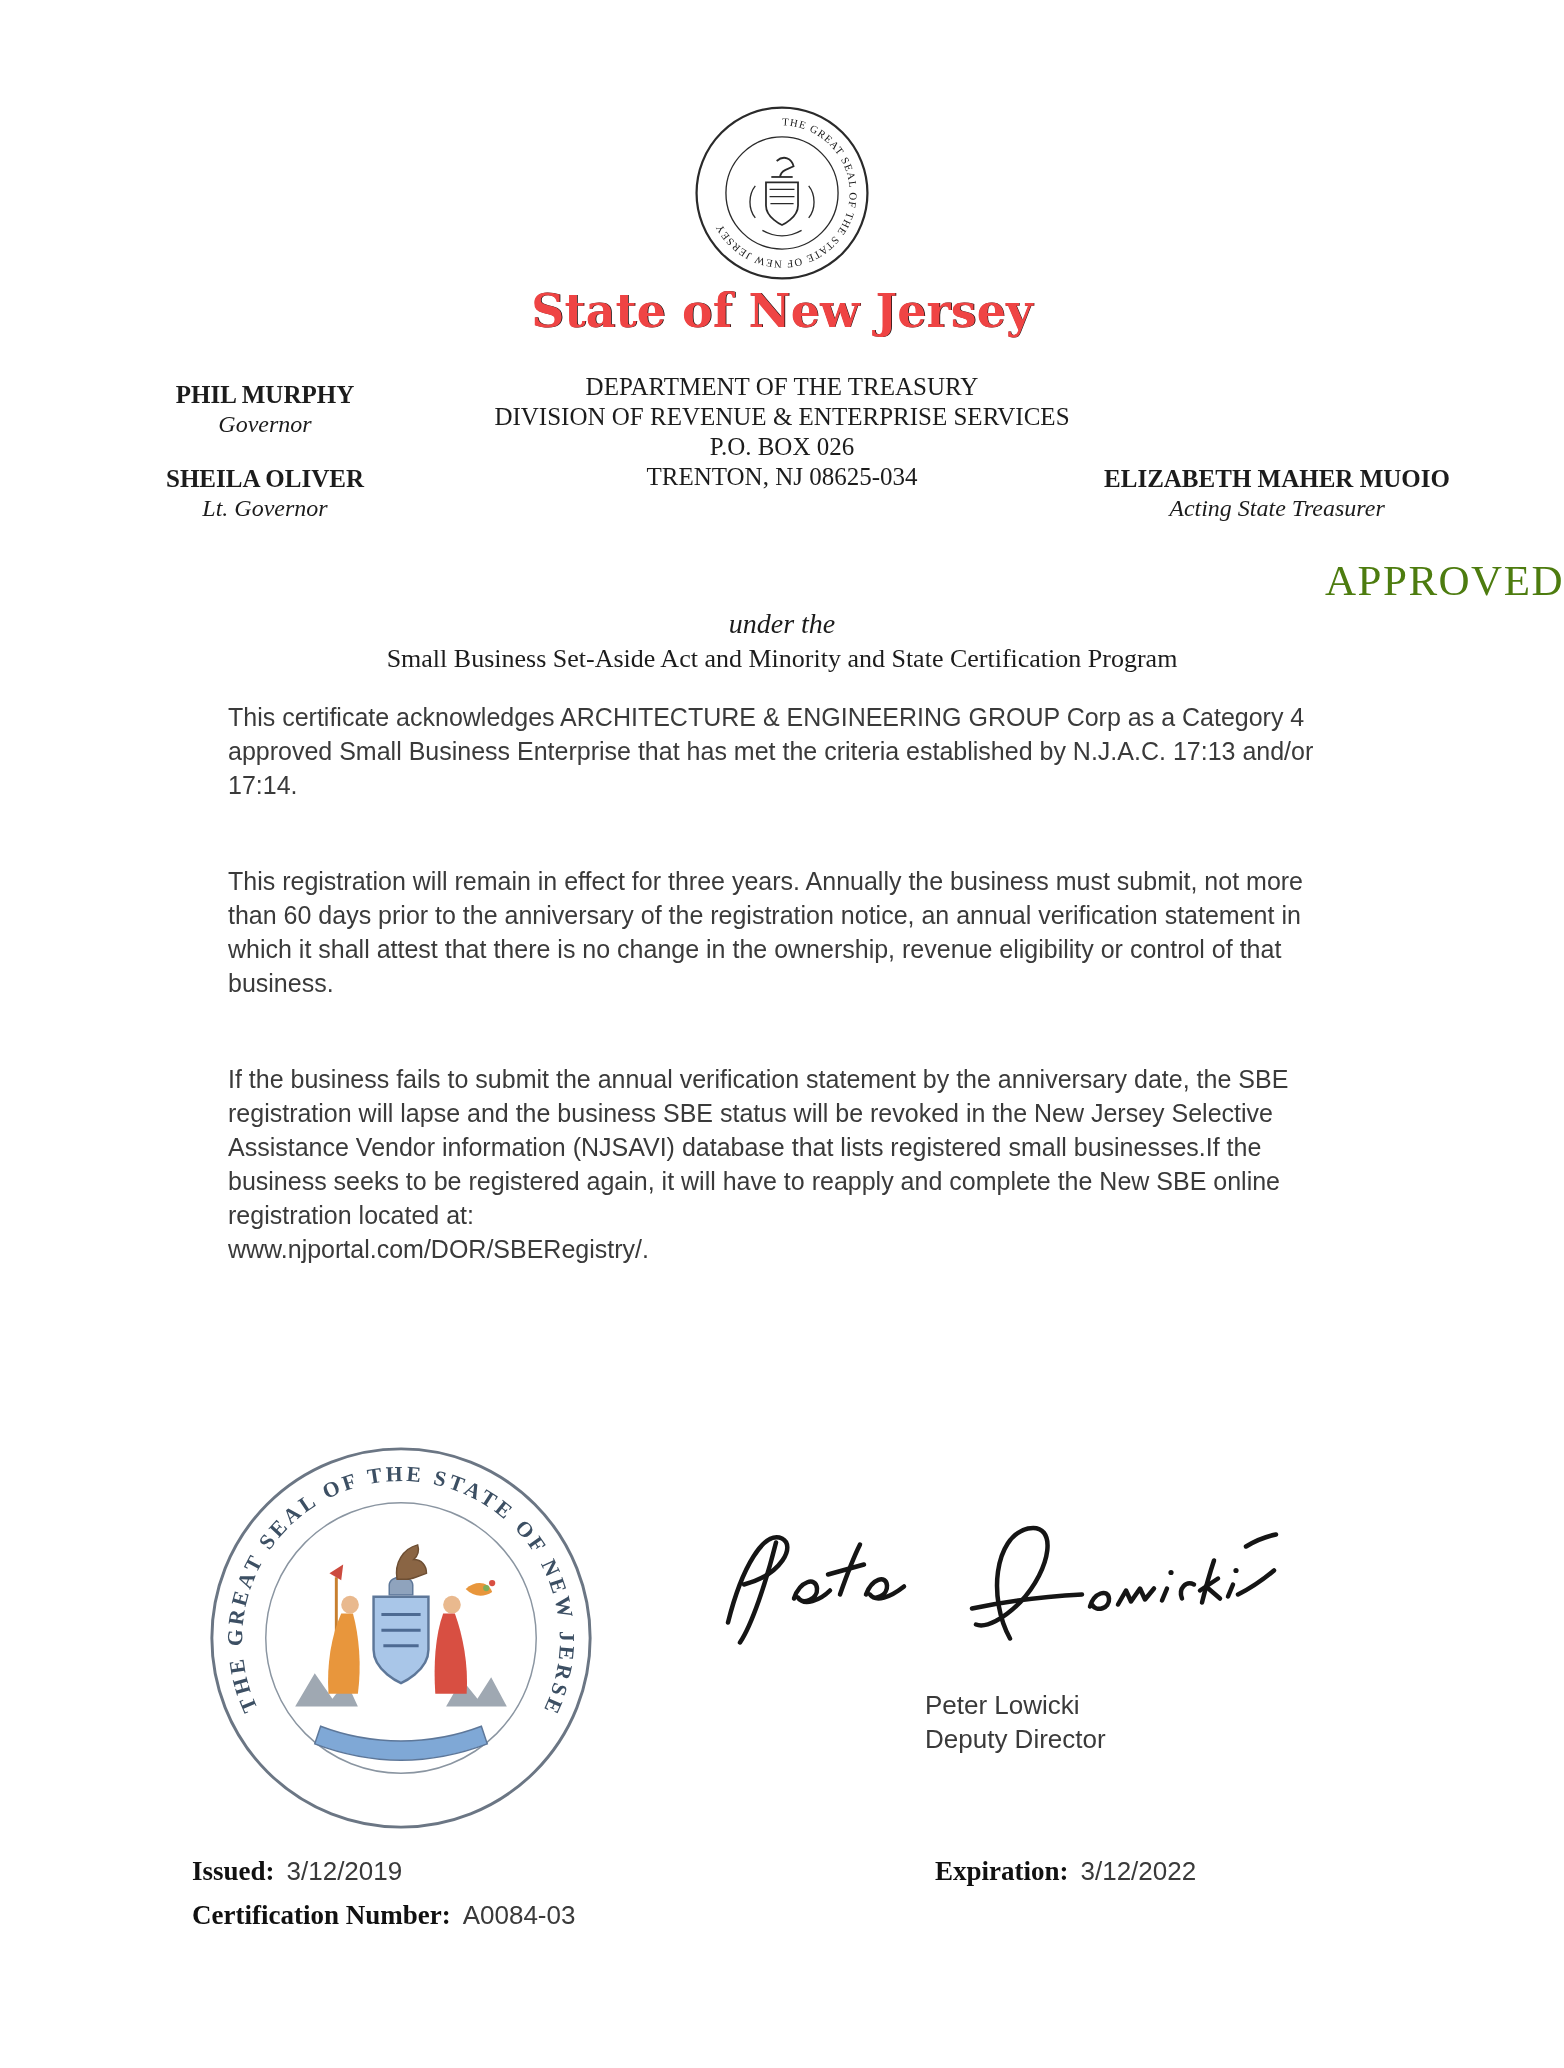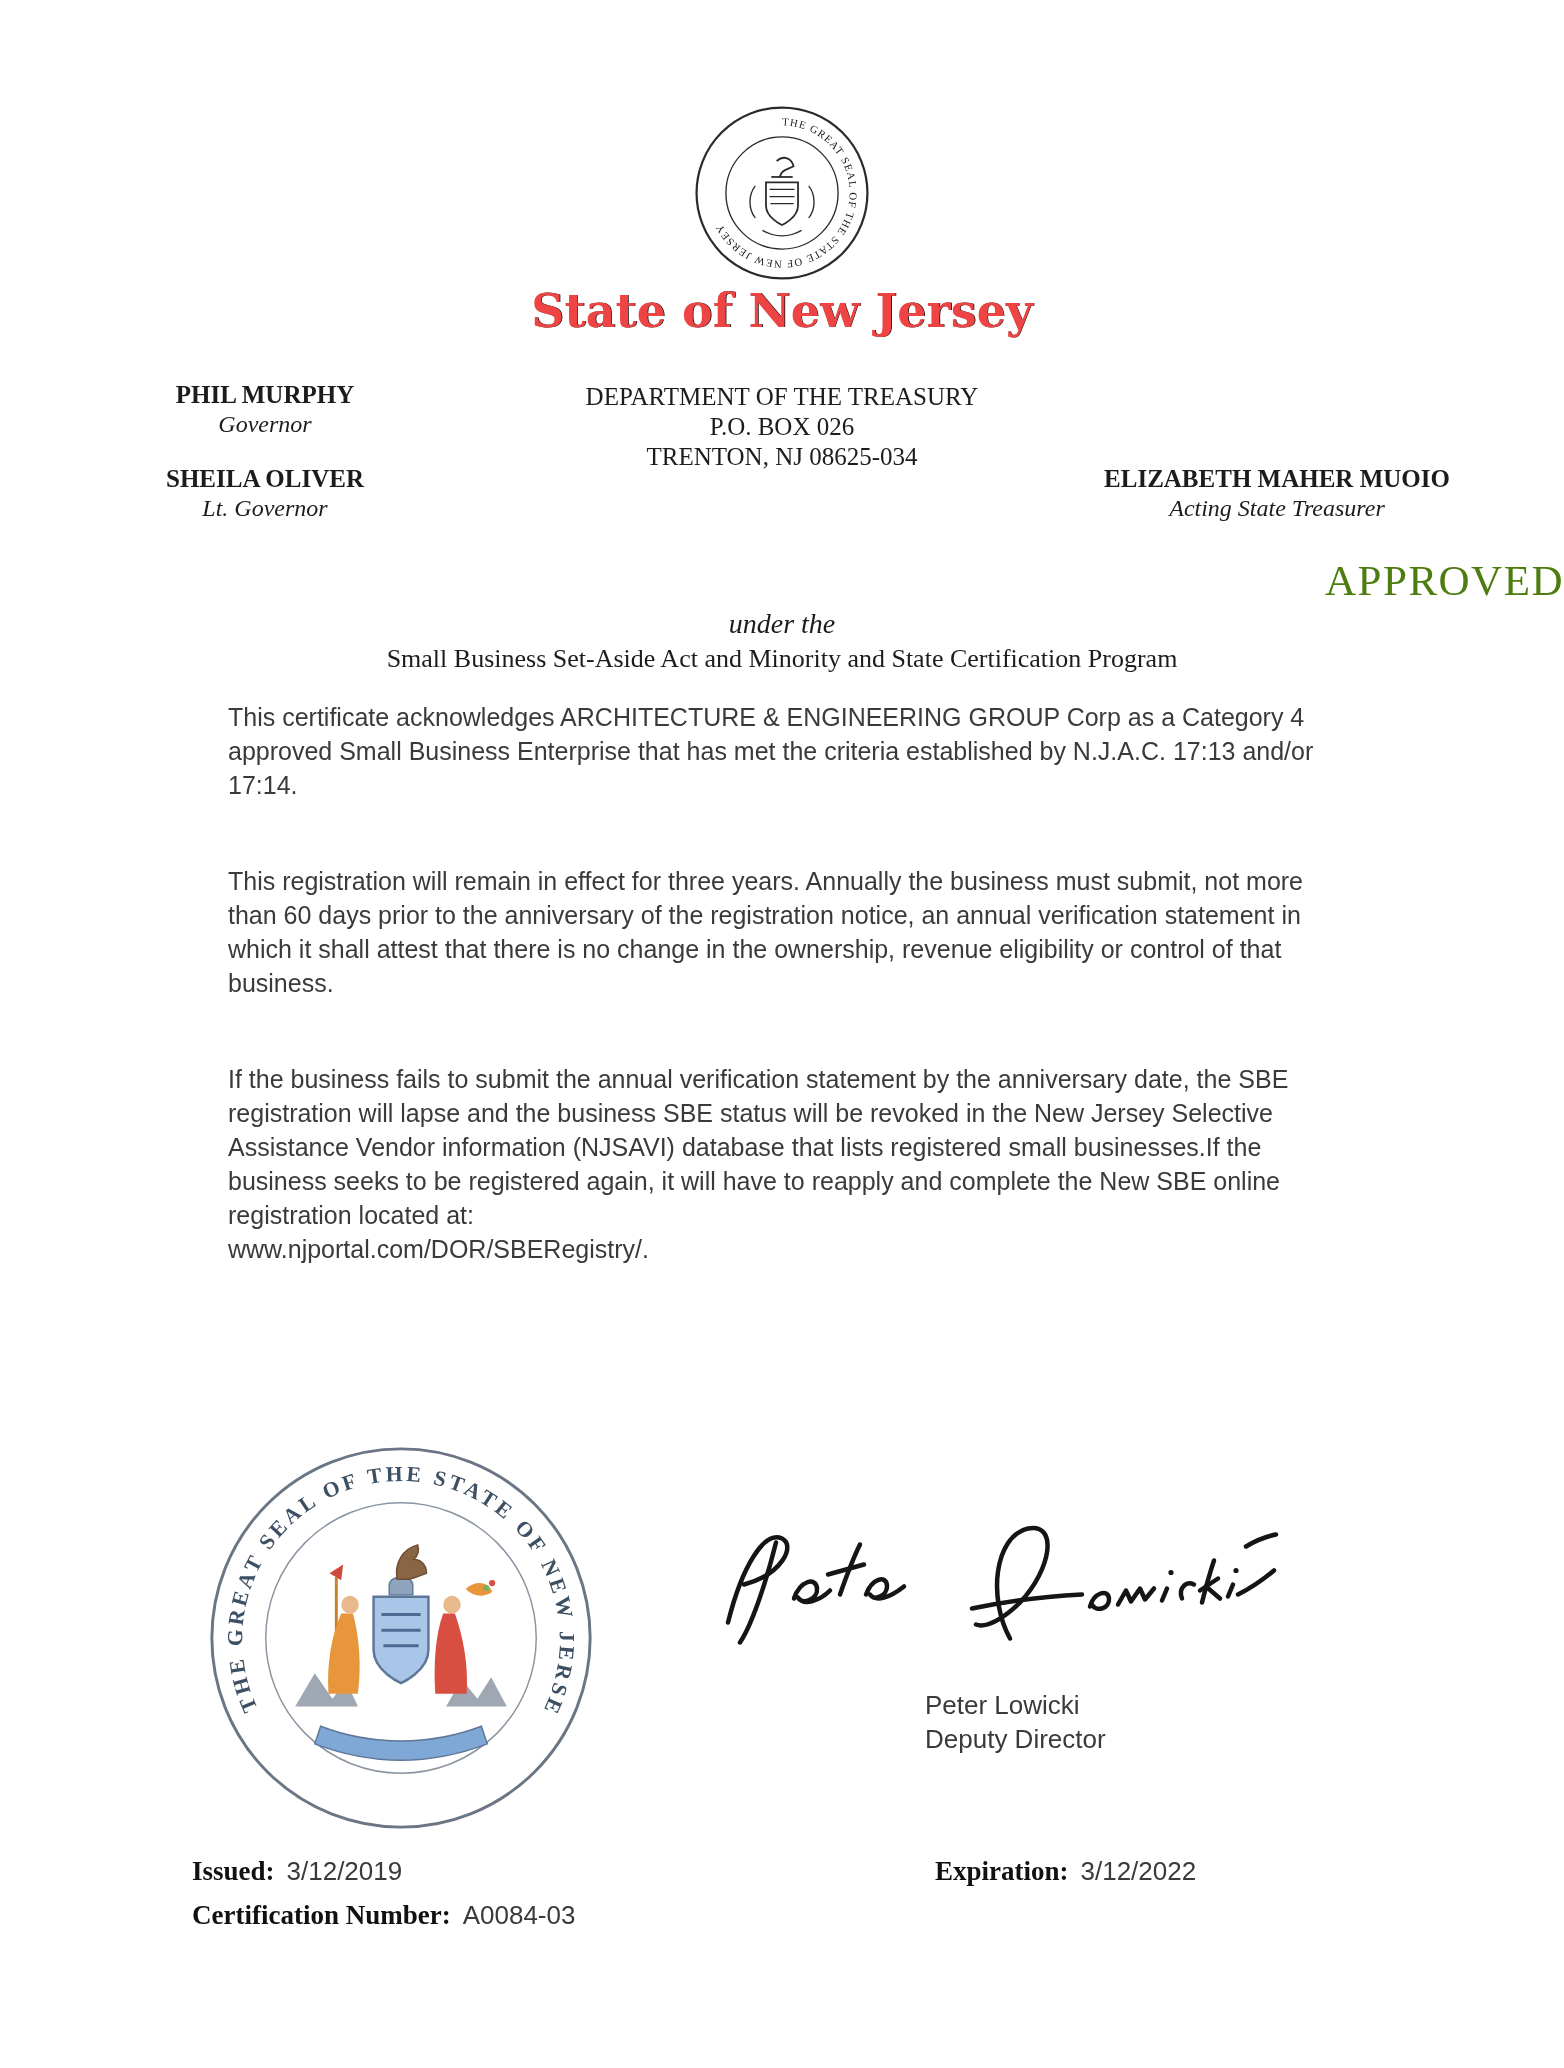--- a/index.html
+++ b/index.html
@@ -16,21 +16,21 @@
   
   .state-name {
     position:absolute; top:284px; left:0; width:100%; text-align:center;
     font-family:"DejaVu Serif", serif; font-weight:900; font-size:46px; color:#ef4444;
     text-shadow:0.6px 0 0 #0e0e0e; letter-spacing:0px;
   }
 
   
   .header-row { position:absolute; top:372px; left:0; width:100%; }
   .officials-left { position:absolute; left:105px; top:8px; width:320px; text-align:center; }
-  .dept-center { position:absolute; left:50%; transform:translateX(-50%); top:10px; width:660px; text-align:center; }
+  .dept-center { position:absolute; left:50%; transform:translateX(-50%); top:0; width:660px; text-align:center; }
   .officials-right { position:absolute; left:1077px; top:92px; width:400px; text-align:center; }
   .official-name { font-weight:bold; font-size:25px; line-height:30px; }
   .official-title { font-style:italic; font-size:24px; line-height:28px; }
   .officials-left .gap { height:26px; }
   .dept-line { font-size:25px; line-height:30px; }
 
   
   .approved {
     position:absolute; top:556px; left:0; width:100%; text-align:right;
     font-size:43px; font-weight:normal; letter-spacing:1.5px; color:#4d7c0f;
@@ -99,20 +99,21 @@
   <div class="header-row">
     <div class="officials-left">
       <div class="official-name">PHIL MURPHY</div>
       <div class="official-title">Governor</div>
       <div class="gap"></div>
       <div class="official-name">SHEILA OLIVER</div>
       <div class="official-title">Lt. Governor</div>
     </div>
     <div class="dept-center">
       <div class="dept-line">DEPARTMENT OF THE TREASURY</div>
+      <div class="dept-line">DIVISION OF REVENUE &amp; ENTERPRISE SERVICES</div>
       <div class="dept-line">P.O. BOX 026</div>
       <div class="dept-line">TRENTON, NJ 08625-034</div>
     </div>
     <div class="officials-right">
       <div class="official-name">ELIZABETH MAHER MUOIO</div>
       <div class="official-title">Acting State Treasurer</div>
     </div>
   </div>
 
   <div class="approved">APPROVED</div>

